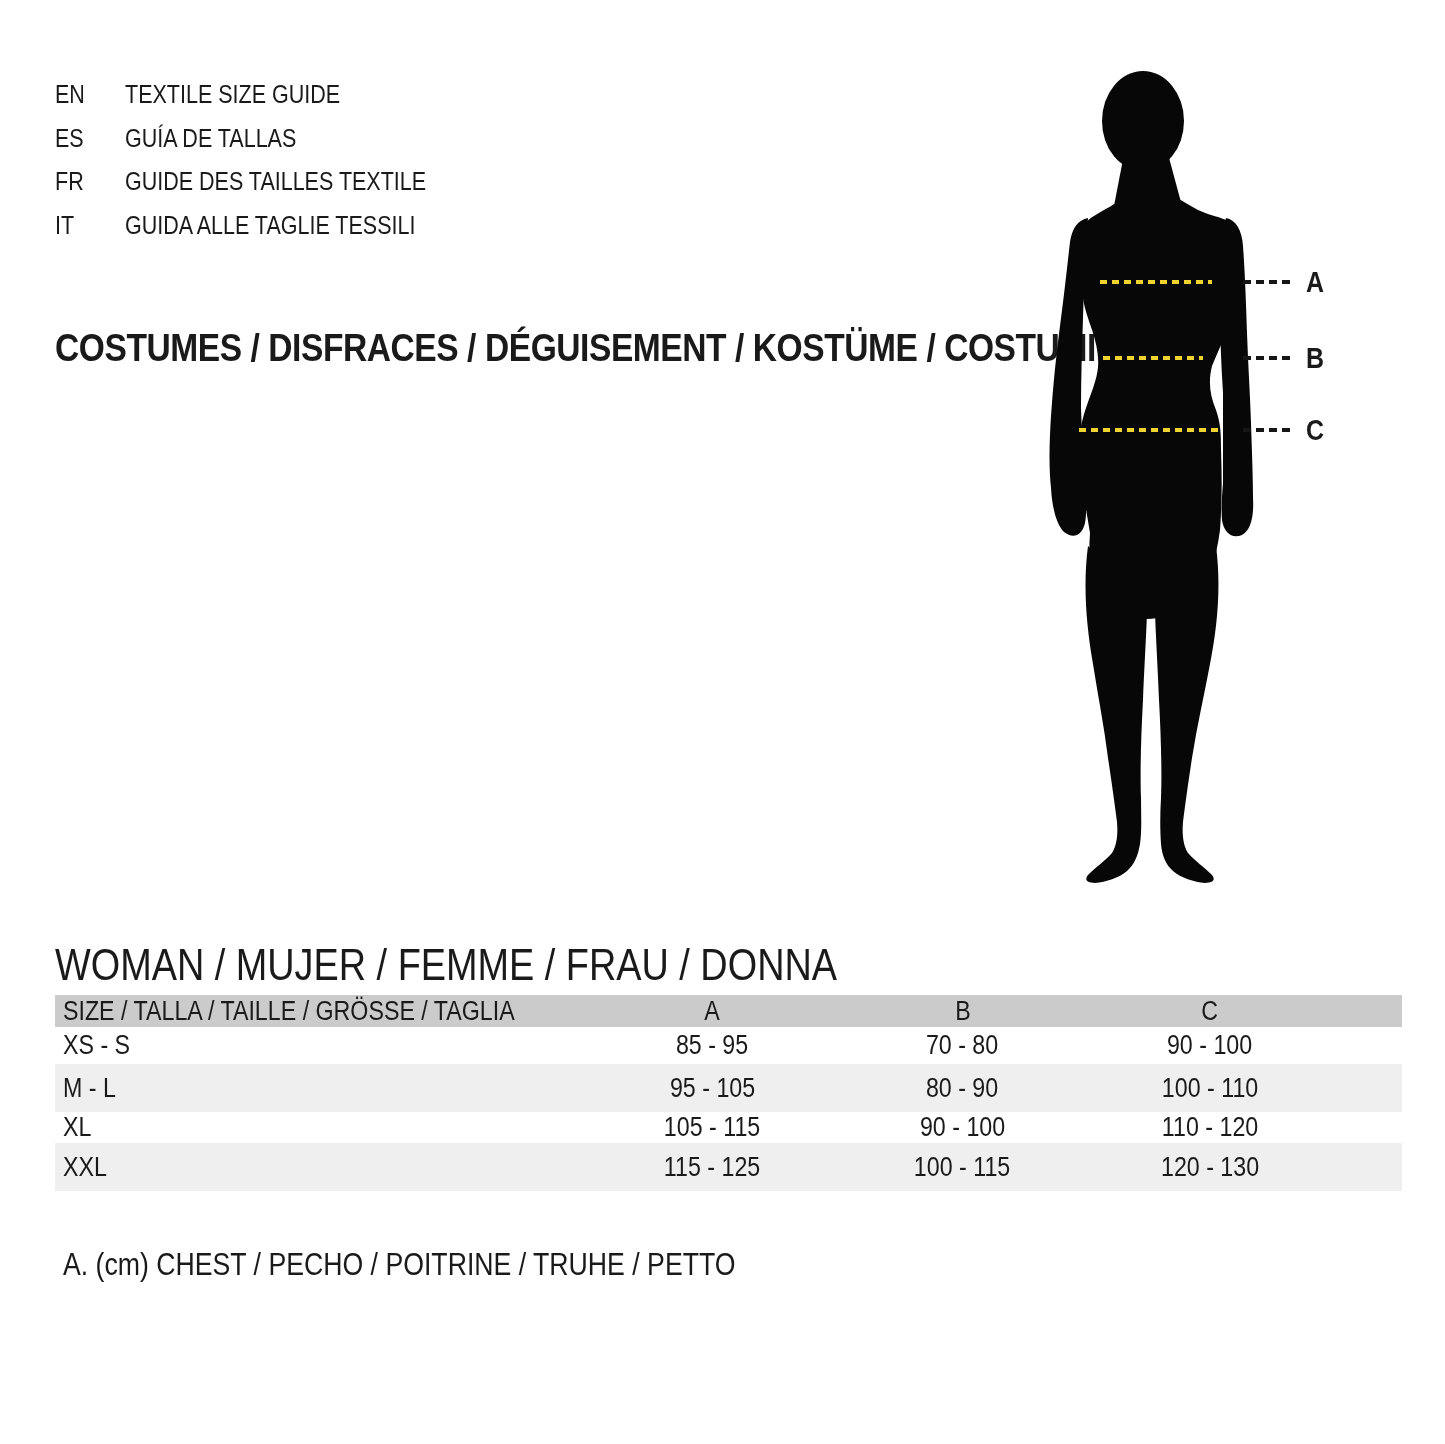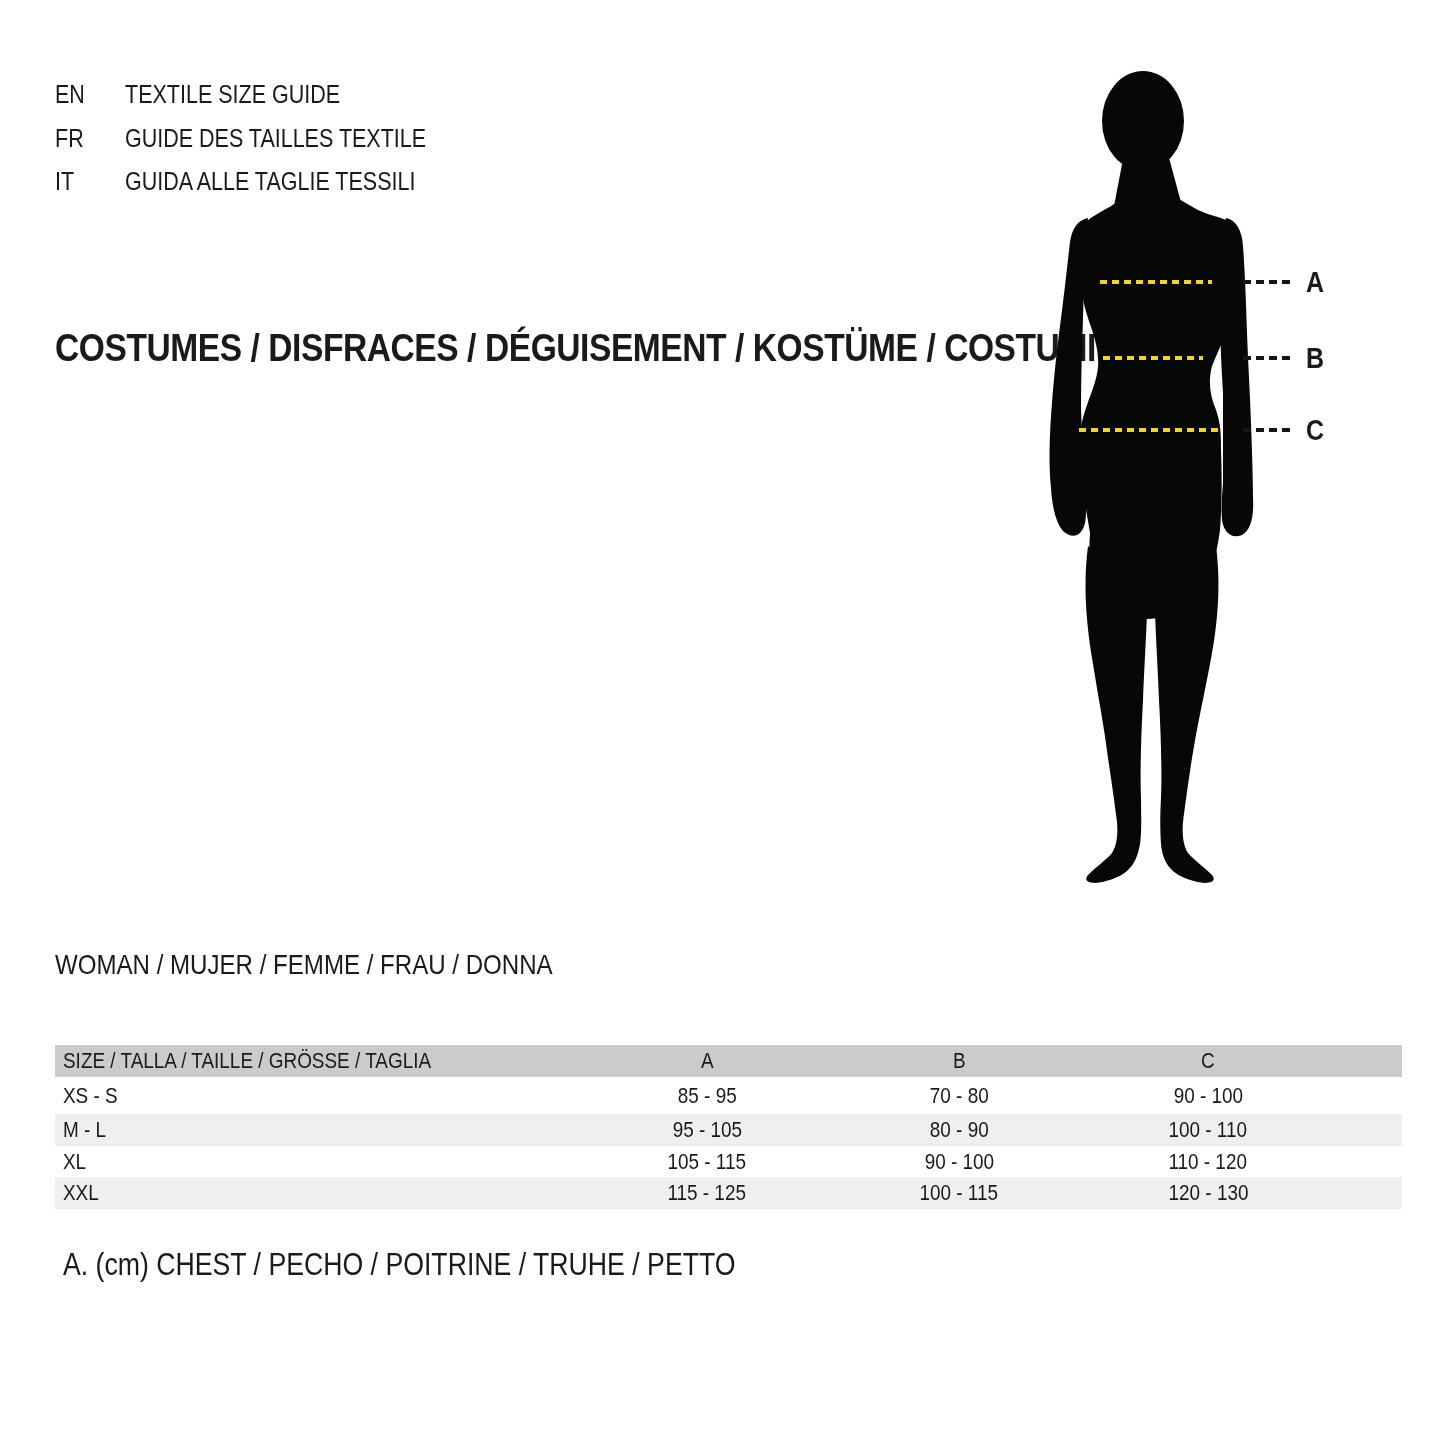--- a/index.html
+++ b/index.html
@@ -20,43 +20,47 @@
   .costumes{position:absolute;left:55px;top:328px;font-size:39px;font-weight:700;line-height:40px;letter-spacing:-.5px;}
 
   
   .figwrap{position:absolute;left:1040px;top:68px;width:240px;height:823px;}
   .dash{position:absolute;height:4px;}
   .dash-y{background:repeating-linear-gradient(90deg,var(--dash-yellow,#eed331) 0 7px,transparent 7px 12px);}
   .dash-b{background:repeating-linear-gradient(90deg,var(--dash-black,#161616) 0 8px,transparent 8px 13px);}
   .mlabel{position:absolute;left:1306px;font-size:29px;font-weight:700;line-height:29px;}
 
   
-  .womanhead{position:absolute;left:55px;top:948px;font-size:28px;font-weight:500;line-height:34px;}
+  .womanhead{position:absolute;left:55px;top:948px;font-size:44px;font-weight:500;line-height:34px;}
 
   
-  .sizetable{position:absolute;left:55px;top:1045px;width:1347px;border-collapse:collapse;font-size:22px;}
+  .sizetable{position:absolute;left:55px;top:995px;width:1347px;border-collapse:collapse;font-size:27px;}
   .sizetable col.c-label{width:527px;} .sizetable col.c-a{width:250px;}
   .sizetable col.c-b{width:254px;} .sizetable col.c-c{width:244px;} .sizetable col.c-sp{width:72px;}
   .sizetable th,.sizetable td{padding:0;font-weight:400;text-align:center;vertical-align:middle;}
   .sizetable .l{text-align:left;padding-left:8px;}
   .sizetable thead tr{height:32px;background:var(--hdr,#cbcbcb);}
-  .sizetable tbody tr.h37{height:37px;} .sizetable tbody tr.h32{height:32px;} .sizetable tbody tr.h31{height:31px;}
+  .sizetable tbody tr.h37{height:37px;} .sizetable tbody tr.h32{height:48px;} .sizetable tbody tr.h31{height:31px;}
   .sizetable tbody tr.stripe{background:var(--stripe,#efefef);}
 
   
   .legend{position:absolute;left:55px;top:1243px;font-size:31px;}
   .lgrow{line-height:43.5px;height:43.5px;margin-left:8px;}
 </style>
 </head>
 <body>
 
 <div class="langs">
   <div class="lrow">
     <span class="code"><span class="cn">EN</span></span>
     <span class="cn">TEXTILE SIZE GUIDE</span>
+  </div>
+  <div class="lrow">
+    <span class="code"><span class="cn">ES</span></span>
+    <span class="cn">GUÍA DE TALLAS</span>
   </div>
   <div class="lrow">
     <span class="code"><span class="cn">FR</span></span>
     <span class="cn">GUIDE DES TAILLES TEXTILE</span>
   </div>
   <div class="lrow">
     <span class="code"><span class="cn">IT</span></span>
     <span class="cn">GUIDA ALLE TAGLIE TESSILI</span>
   </div>
 </div>

